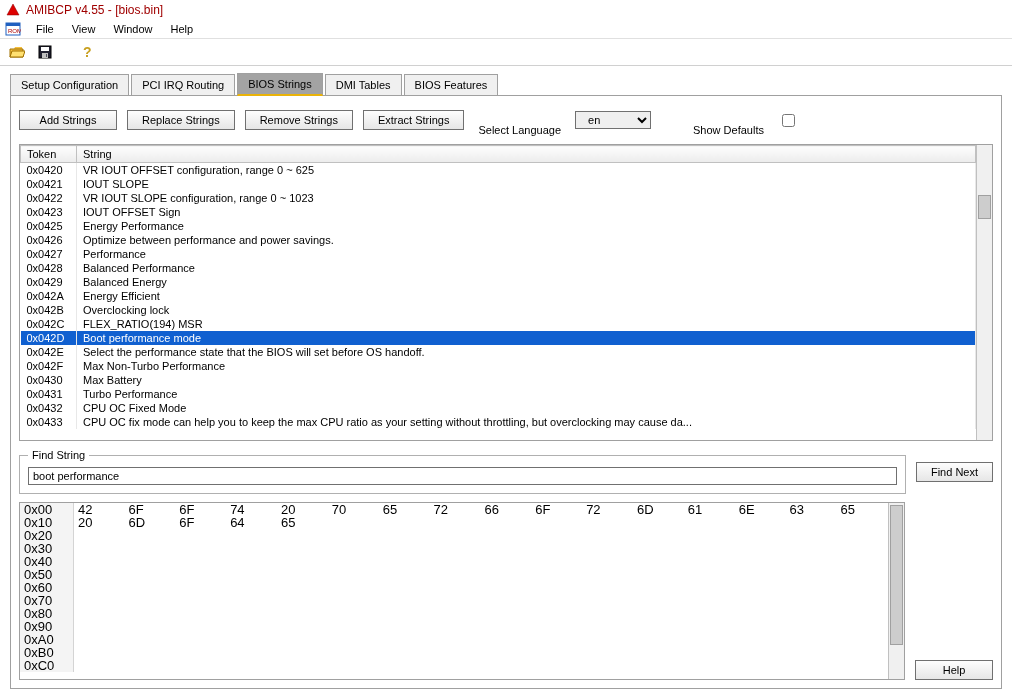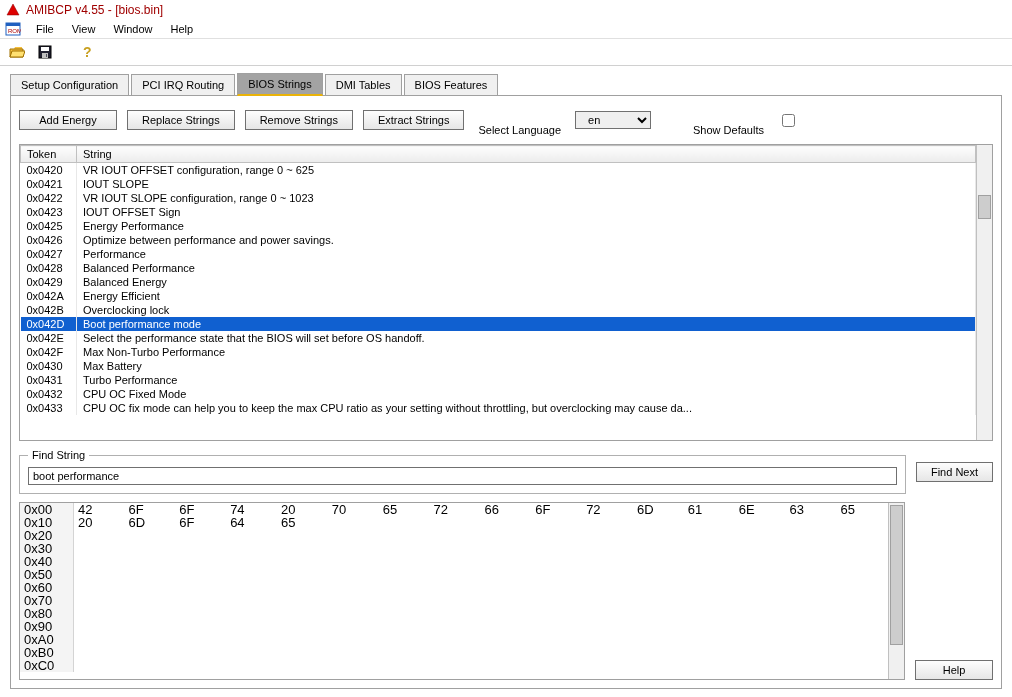--- a/index.html
+++ b/index.html
@@ -275,21 +275,21 @@
   <div class="tab">Setup Configuration</div>
   <div class="tab">PCI IRQ Routing</div>
   <div class="tab active">BIOS Strings</div>
   <div class="tab">DMI Tables</div>
   <div class="tab">BIOS Features</div>
 </div>
 
 <div class="tab-body">
 
   <div class="btn-row">
-    <div class="winbtn">Add Energy</div>
+    <div class="winbtn">Add Strings</div>
     <div class="winbtn">Replace Strings</div>
     <div class="winbtn">Remove Strings</div>
     <div class="winbtn">Extract Strings</div>
     <span class="lbl">Select Language</span>
     <select class="lang">
       <option>en</option>
     </select>
     <span style="width:18px"></span>
     <span class="lbl">Show Defaults</span>
     <input type="checkbox" style="">
@@ -341,20 +341,24 @@
               <td class="token">0x0429</td>
               <td>Balanced Energy</td>
             </tr>
             <tr>
               <td class="token">0x042A</td>
               <td>Energy Efficient</td>
             </tr>
             <tr>
               <td class="token">0x042B</td>
               <td>Overclocking lock</td>
+            </tr>
+            <tr>
+              <td class="token">0x042C</td>
+              <td>FLEX_RATIO(194) MSR</td>
             </tr>
             <tr class="selected">
               <td class="token">0x042D</td>
               <td>Boot performance mode</td>
             </tr>
             <tr>
               <td class="token">0x042E</td>
               <td>Select the performance state that the BIOS will set before OS handoff.</td>
             </tr>
             <tr>

